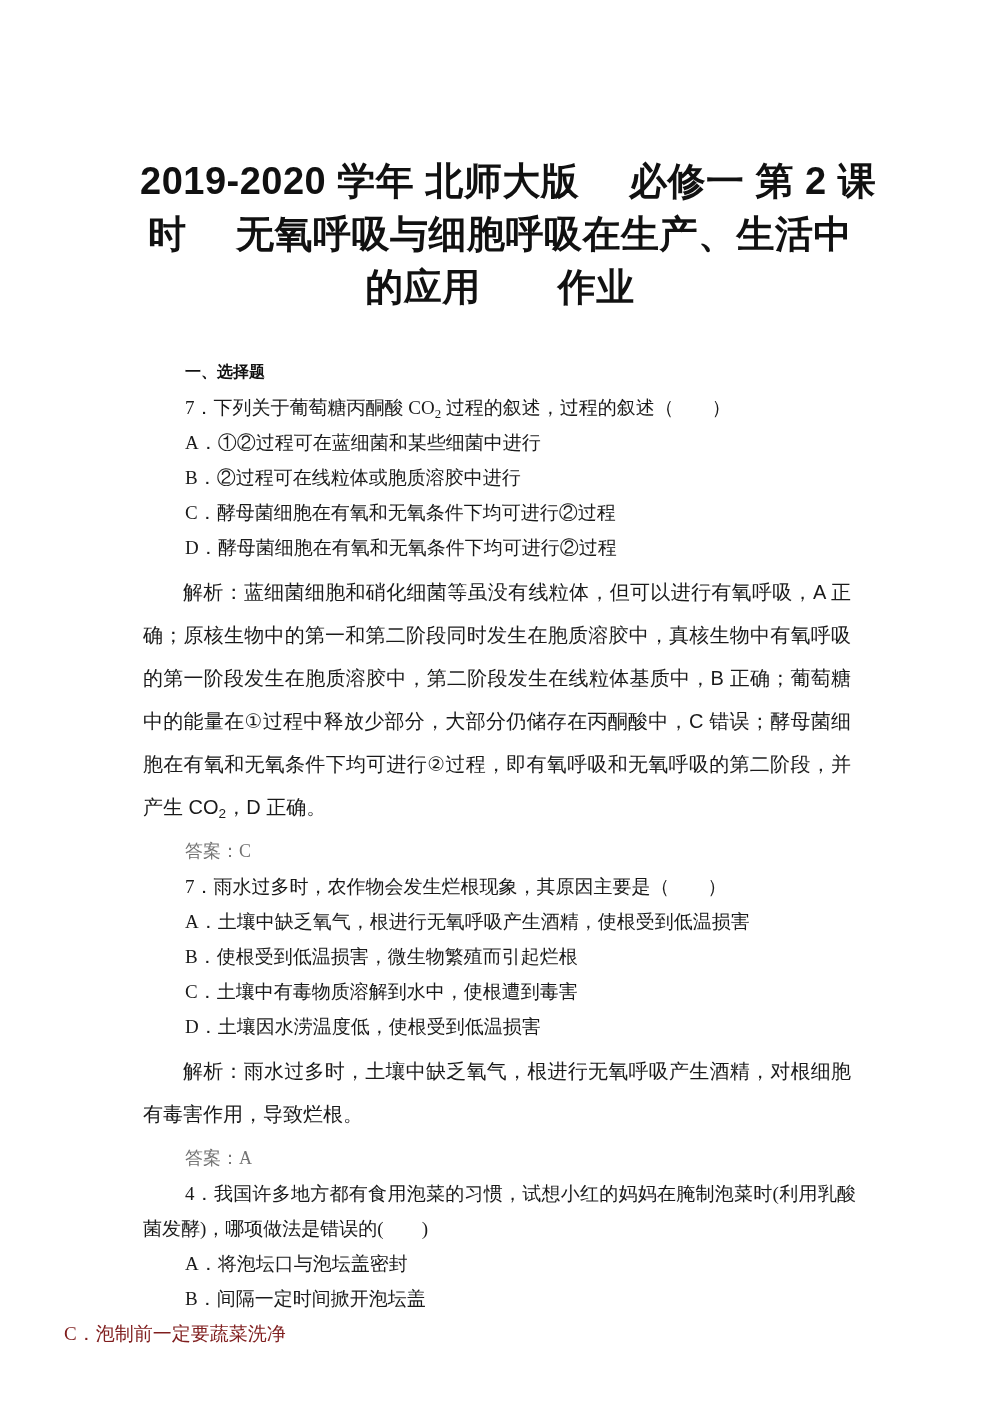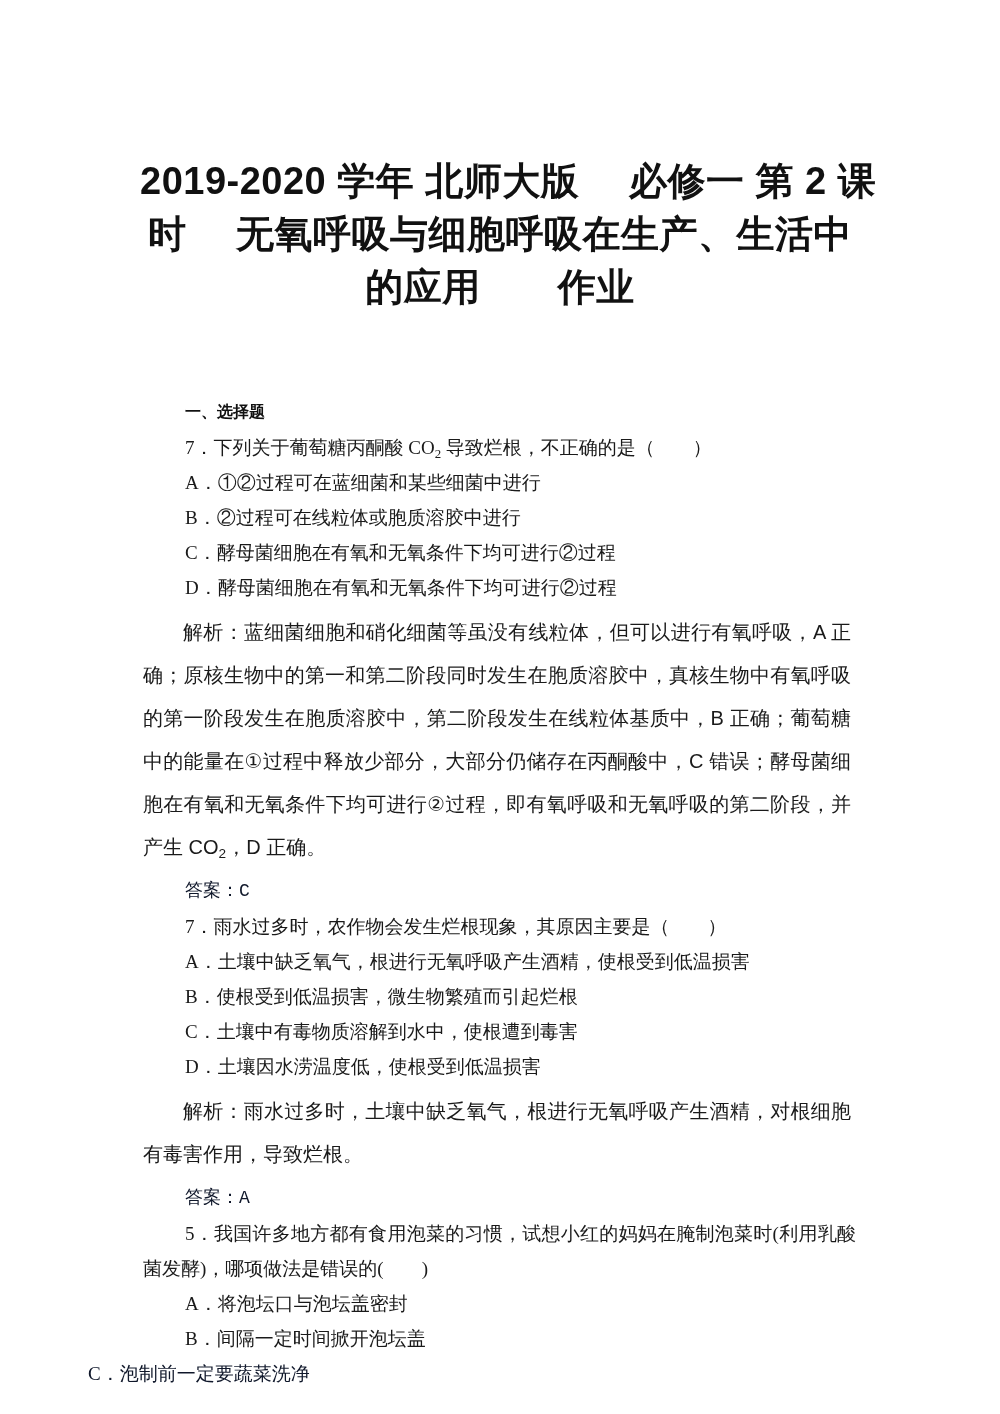--- a/index.html
+++ b/index.html
@@ -39,21 +39,20 @@
     color: #111111;
   }
   .doc-title .tline { display: block; white-space: pre; }
 
   
   .body-area {
     position: absolute;
     left: 0;
     top: 360px;
     width: 996px;
-    margin-top: 40px;
   }
 
   .sec-head {
     margin: 0 0 6px 0;
     padding-left: 185px;
     font-family: "Liberation Sans", "DejaVu Sans", sans-serif;
     font-weight: bold;
     font-size: 16px;
     line-height: 24px;
     color: #111111;
@@ -79,50 +78,50 @@
     line-height: 35px;
     text-indent: 42px;
     text-align: justify;
     text-justify: inter-ideograph;
     color: #1a1a1a;
   }
 
   
   .opt-flush {
     margin: 0;
-    padding-left: 88px;
+    padding-left: 64px;
     font-size: 19px;
     line-height: 35px;
     white-space: pre;
-    color: #0f172a;
+    color: #7f1d1d;
   }
 
   
   .explain {
     margin: 6px 0 0 0;
     padding-left: 143px;
     padding-right: 145px;
     font-family: "Liberation Sans", "DejaVu Sans", sans-serif;
     font-size: 20px;
     line-height: 43px;
     text-indent: 40px;
     text-align: justify;
     text-justify: inter-ideograph;
     color: #1a1a1a;
   }
   .explain.tight { line-height: 43px; }
 
   .answer {
     margin: 4px 0 0 0;
     padding-left: 185px;
-    font-family: Liberation Mono, monospace;
+    font-family: Liberation Serif, serif;
     font-size: 18px;
     line-height: 36px;
     white-space: pre;
-    color: #0f172a;
+    color: #737373;
   }
 
   sub {
     font-size: 0.68em;
     vertical-align: -0.28em;
     line-height: 0;
   }
 </style>
 </head>
 <body>
@@ -133,21 +132,21 @@
     <span class="tline">2019-2020 学年 北师大版　 必修一 第 2 课</span>
     <span class="tline">时　 无氧呼吸与细胞呼吸在生产、生活中</span>
     <span class="tline">的应用　　作业</span>
   </div>
 
   <div class="body-area">
 
     <div class="sec-head">一、选择题</div>
 
     <div>
-      <p class="q-line"><span>7．下列关于葡萄糖丙酮酸 CO</span><sub>2</sub><span> 导致烂根，不正确的是（　　）</span></p>
+      <p class="q-line"><span>7．下列关于葡萄糖丙酮酸 CO</span><sub>2</sub><span> 过程的叙述，过程的叙述（　　）</span></p>
 
       <p class="q-line">A．①②过程可在蓝细菌和某些细菌中进行</p>
       <p class="q-line">B．②过程可在线粒体或胞质溶胶中进行</p>
       <p class="q-line">C．酵母菌细胞在有氧和无氧条件下均可进行②过程</p>
       <p class="q-line">D．酵母菌细胞在有氧和无氧条件下均可进行②过程</p>
 
       <p class="explain"><span>解析：蓝细菌细胞和硝化细菌等虽没有线粒体，但可以进行有氧呼吸，A 正确；原核生物中的第一和第二阶段同时发生在胞质溶胶中，真核生物中有氧呼吸的第一阶段发生在胞质溶胶中，第二阶段发生在线粒体基质中，B 正确；葡萄糖中的能量在①过程中释放少部分，大部分仍储存在丙酮酸中，C 错误；酵母菌细胞在有氧和无氧条件下均可进行②过程，即有氧呼吸和无氧呼吸的第二阶段，并产生 CO</span><sub>2</sub><span>，D 正确。</span></p>
 
       <p class="answer">答案：C</p>
     </div>
@@ -159,21 +158,21 @@
       <p class="q-line">B．使根受到低温损害，微生物繁殖而引起烂根</p>
       <p class="q-line">C．土壤中有毒物质溶解到水中，使根遭到毒害</p>
       <p class="q-line">D．土壤因水涝温度低，使根受到低温损害</p>
 
       <p class="explain tight">解析：雨水过多时，土壤中缺乏氧气，根进行无氧呼吸产生酒精，对根细胞有毒害作用，导致烂根。</p>
 
       <p class="answer">答案：A</p>
     </div>
 
     <div>
-      <p class="q-wrap">5．我国许多地方都有食用泡菜的习惯，试想小红的妈妈在腌制泡菜时(利用乳酸菌发酵)，哪项做法是错误的(　　)</p>
+      <p class="q-wrap">4．我国许多地方都有食用泡菜的习惯，试想小红的妈妈在腌制泡菜时(利用乳酸菌发酵)，哪项做法是错误的(　　)</p>
 
       <p class="q-line">A．将泡坛口与泡坛盖密封</p>
       <p class="q-line">B．间隔一定时间掀开泡坛盖</p>
       <p class="opt-flush">C．泡制前一定要蔬菜洗净</p>
     </div>
 
   </div>
 </div>
 
 </body></html>

